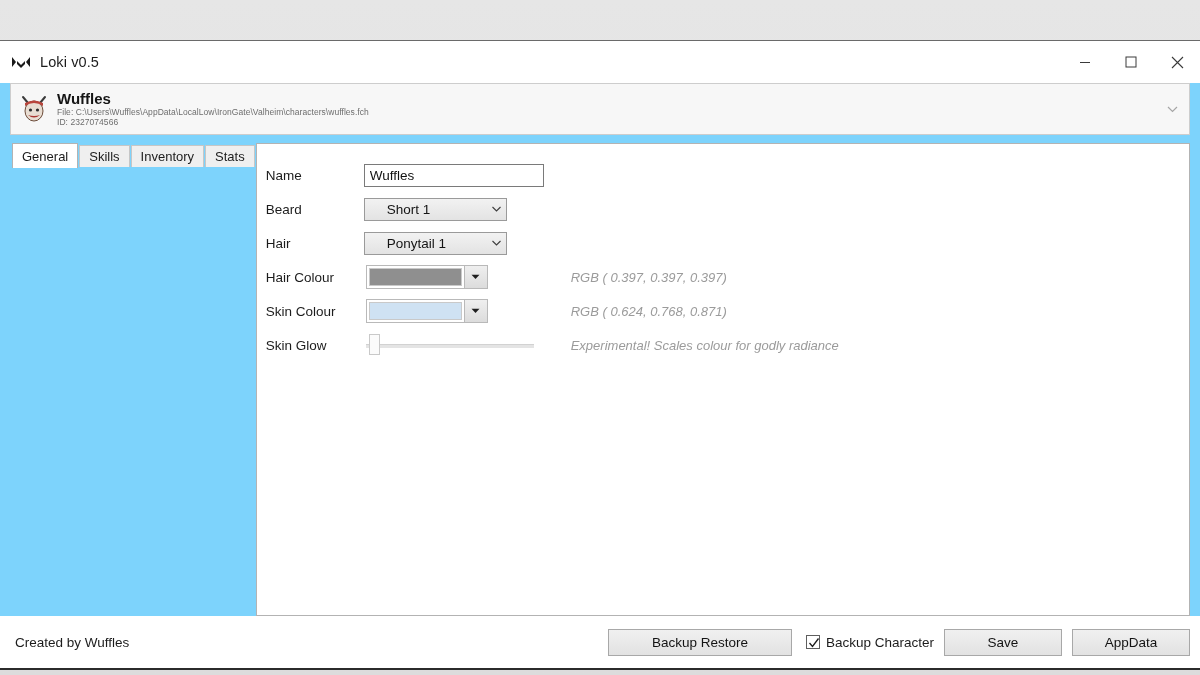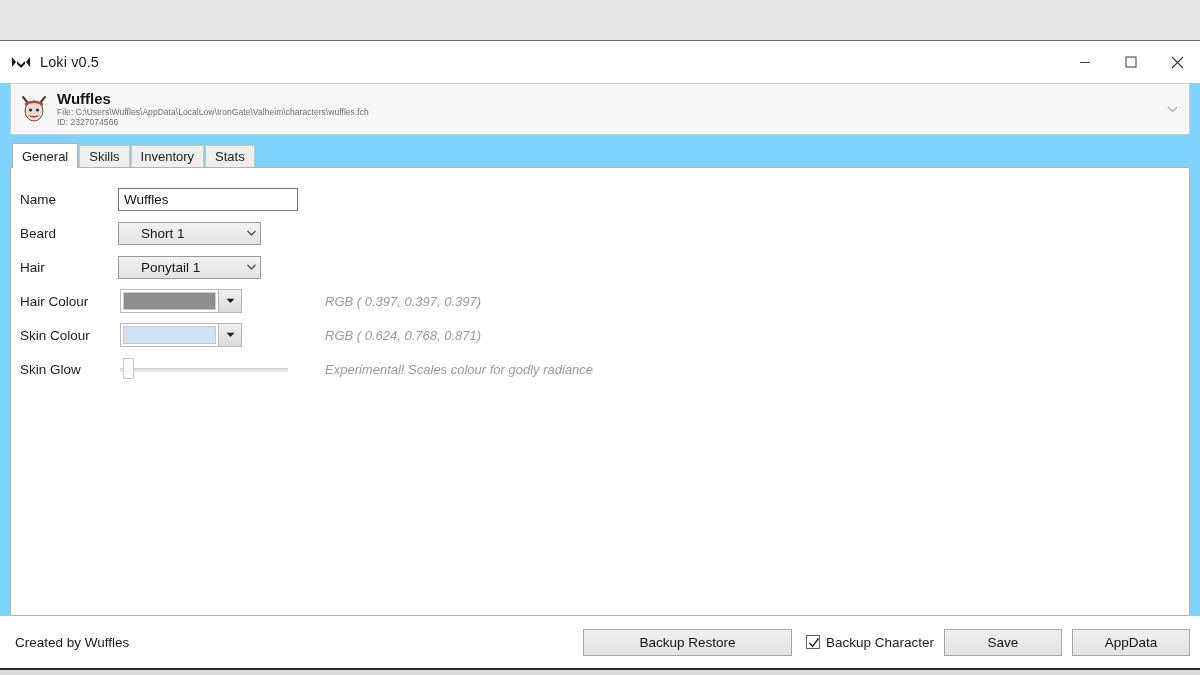--- a/index.html
+++ b/index.html
@@ -122,21 +122,21 @@
     align-items: center;
     justify-content: center;
     color: #9a9a9a;
   }
 
   
   .tab-host {
     margin: 8px 10px 0 10px;
     flex: 1 1 auto;
     display: flex;
-    flex-direction: column;
+    flex-direction: row;
     min-height: 0;
   }
   .tab-strip {
     display: flex;
     align-items: flex-end;
     height: 24px;
     position: relative;
     z-index: 2;
     padding-left: 2px;
   }
@@ -327,21 +327,21 @@
     background: linear-gradient(180deg, #f0f0f0 0%, #e2e2e2 100%);
     font-size: 13.5px;
     color: #131313;
     display: flex;
     align-items: center;
     justify-content: center;
     box-sizing: border-box;
     cursor: default;
     font-family: "Liberation Sans", sans-serif;
   }
-  .btn-backup-restore { width: 209px; }
+  .btn-backup-restore { width: 184px; }
   .btn-save { width: 118px; }
   .btn-revert { width: 118px; }
 
   .check-wrap {
     display: flex;
     align-items: center;
     margin: 0 10px 0 14px;
     cursor: default;
   }
   .checkbox {

